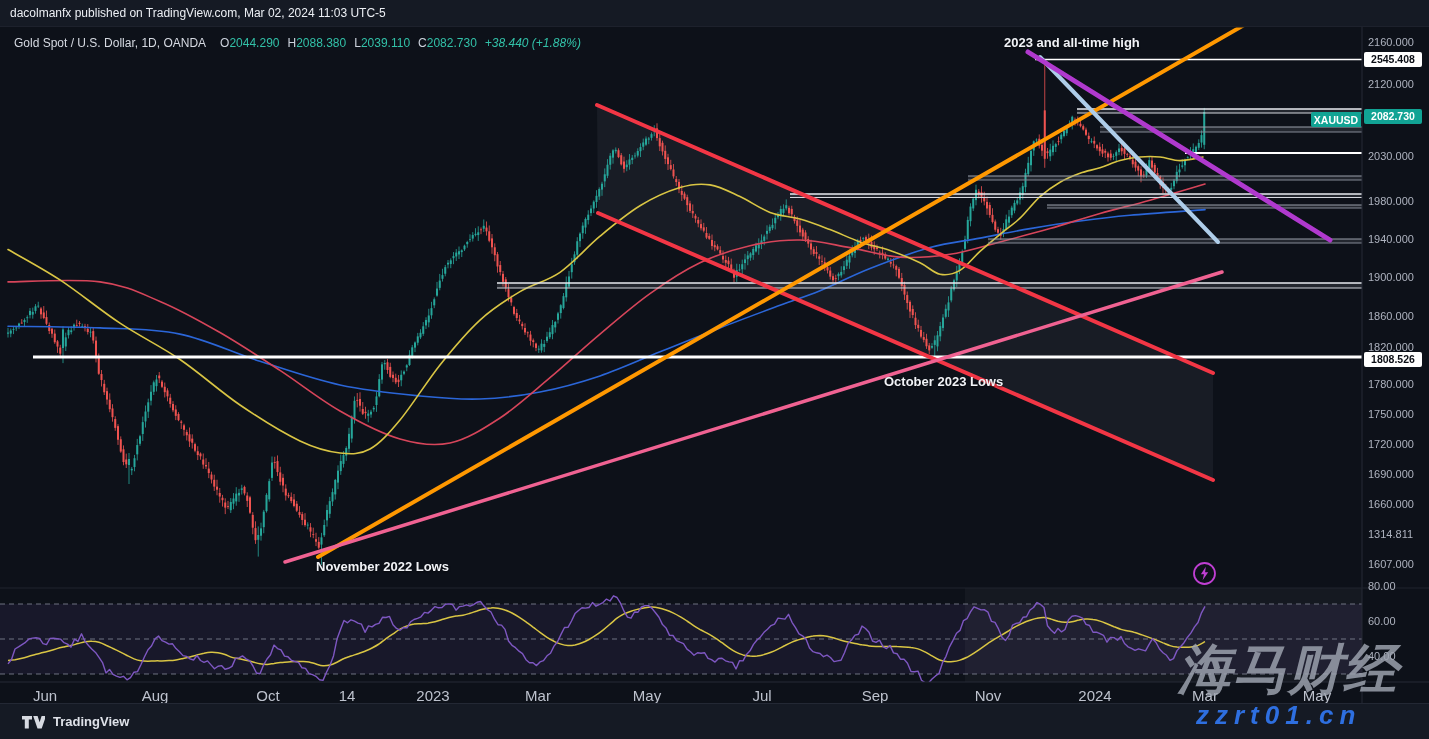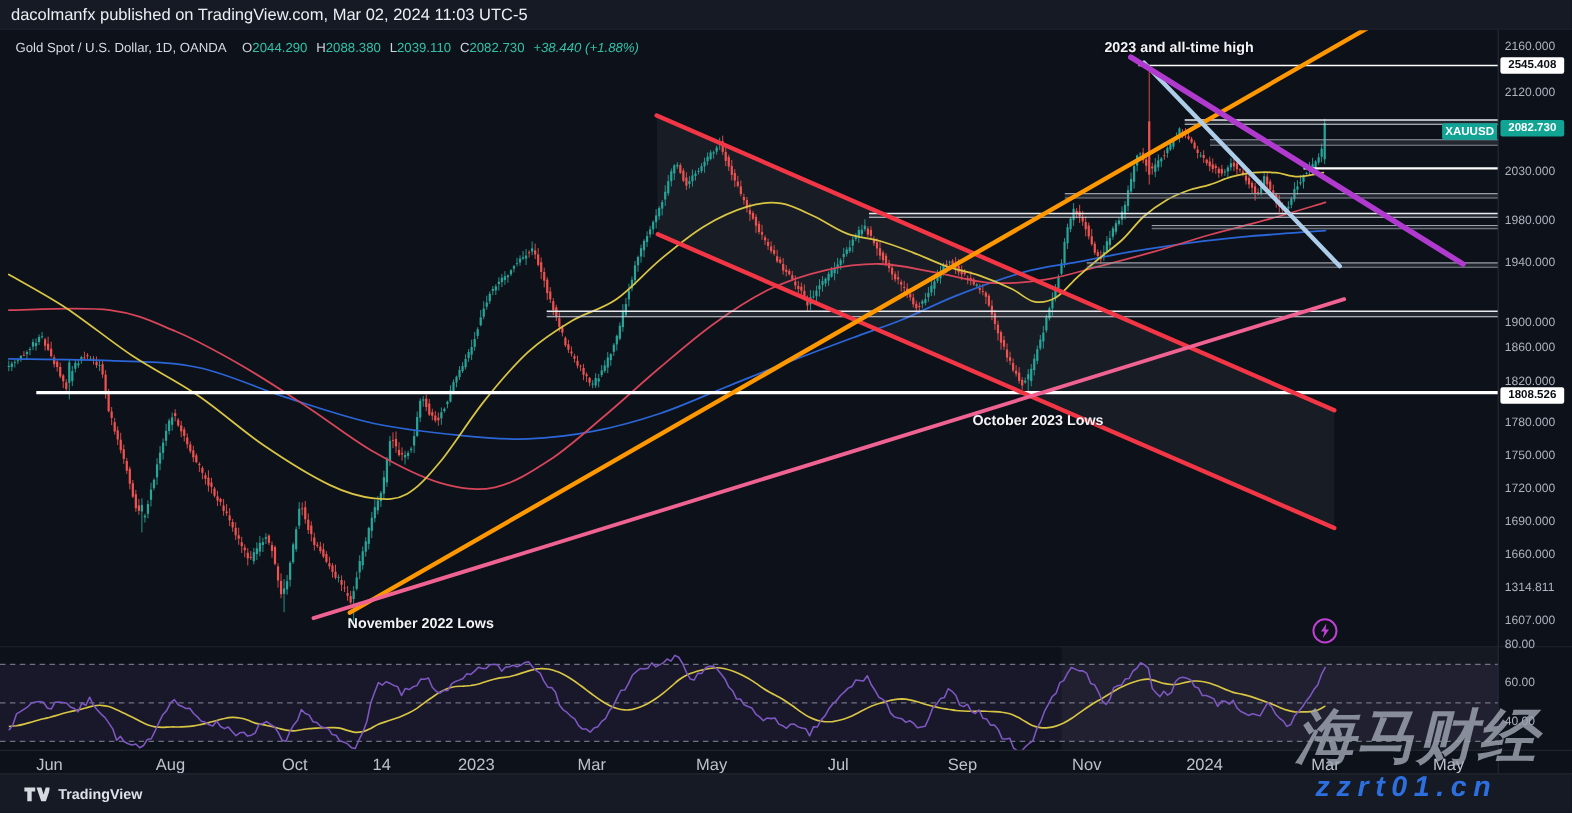--- a/index.html
+++ b/index.html
@@ -1,20 +1,20 @@
 <!DOCTYPE html>
 <html><head>
 <meta charset="utf-8">
 <style>
   html,body{margin:0;padding:0;background:#0d1119;}
   .frame{position:relative;width:1429px;height:739px;background:#0d1119;overflow:hidden;
          font-family:"Liberation Sans","DejaVu Sans",sans-serif;}
   .topbar{position:absolute;top:0;left:0;right:0;height:27px;background:#151a24;
           border-bottom:1px solid #1d212c;display:flex;align-items:center;padding-left:10px;
-          color:#eceff4;font-size:15px;z-index:8;box-sizing:border-box;}
+          color:#eceff4;font-size:12px;z-index:8;box-sizing:border-box;}
   .legend{position:absolute;left:14px;top:36px;font-size:12px;color:#d6dae2;z-index:5;white-space:nowrap;}
   .lg-t{margin-right:6px;}
   .lg-k{color:#cdd3dd;margin-left:8px;}
   .lg-v{color:#32c1a8;}
   .lg-chg{color:#32c1a8;margin-left:8px;font-style:italic;}
   #chart-svg{position:absolute;left:0;top:0;z-index:1;}
   .price-tick{position:absolute;left:1368px;font-size:11px;color:#aeb3bf;z-index:2;}
   .time-tick{position:absolute;top:687px;font-size:15px;color:#bdc2cd;transform:translateX(-50%);z-index:2;}
   .tag{position:absolute;left:1364px;width:58px;height:15px;border-radius:2px;font-size:10.5px;
        font-weight:700;display:flex;align-items:center;justify-content:center;z-index:6;}
@@ -983,21 +983,21 @@
       <path d="M13.8 5.8 L8.9 13.2 h3.1 L10.6 19.2 L16.2 11.2 h-3.1 Z" fill="#c03fd4"></path>
     </svg>
 
     <div class="wm1">海马财经</div>
     <div class="wm2">zzrt01.cn</div>
   <div class="price-tick" style="top: 36px;">2160.000</div>
       <div class="price-tick" style="top: 78px;">2120.000</div>
       <div class="price-tick" style="top: 150px;">2030.000</div>
       <div class="price-tick" style="top: 195px;">1980.000</div>
       <div class="price-tick" style="top: 233px;">1940.000</div>
-      <div class="price-tick" style="top: 271px; margin-top: 16px;">1900.000</div>
+      <div class="price-tick" style="top: 271px;">1900.000</div>
       <div class="price-tick" style="top: 310px;">1860.000</div>
       <div class="price-tick" style="top: 341px;">1820.000</div>
       <div class="price-tick" style="top: 378px;">1780.000</div>
       <div class="price-tick" style="top: 408px;">1750.000</div>
       <div class="price-tick" style="top: 438px;">1720.000</div>
       <div class="price-tick" style="top: 468px;">1690.000</div>
       <div class="price-tick" style="top: 498px;">1660.000</div>
       <div class="price-tick" style="top: 528px;">1314.811</div>
       <div class="price-tick" style="top: 558px;">1607.000</div>
       <div class="price-tick" style="top: 580px;">80.00</div>

